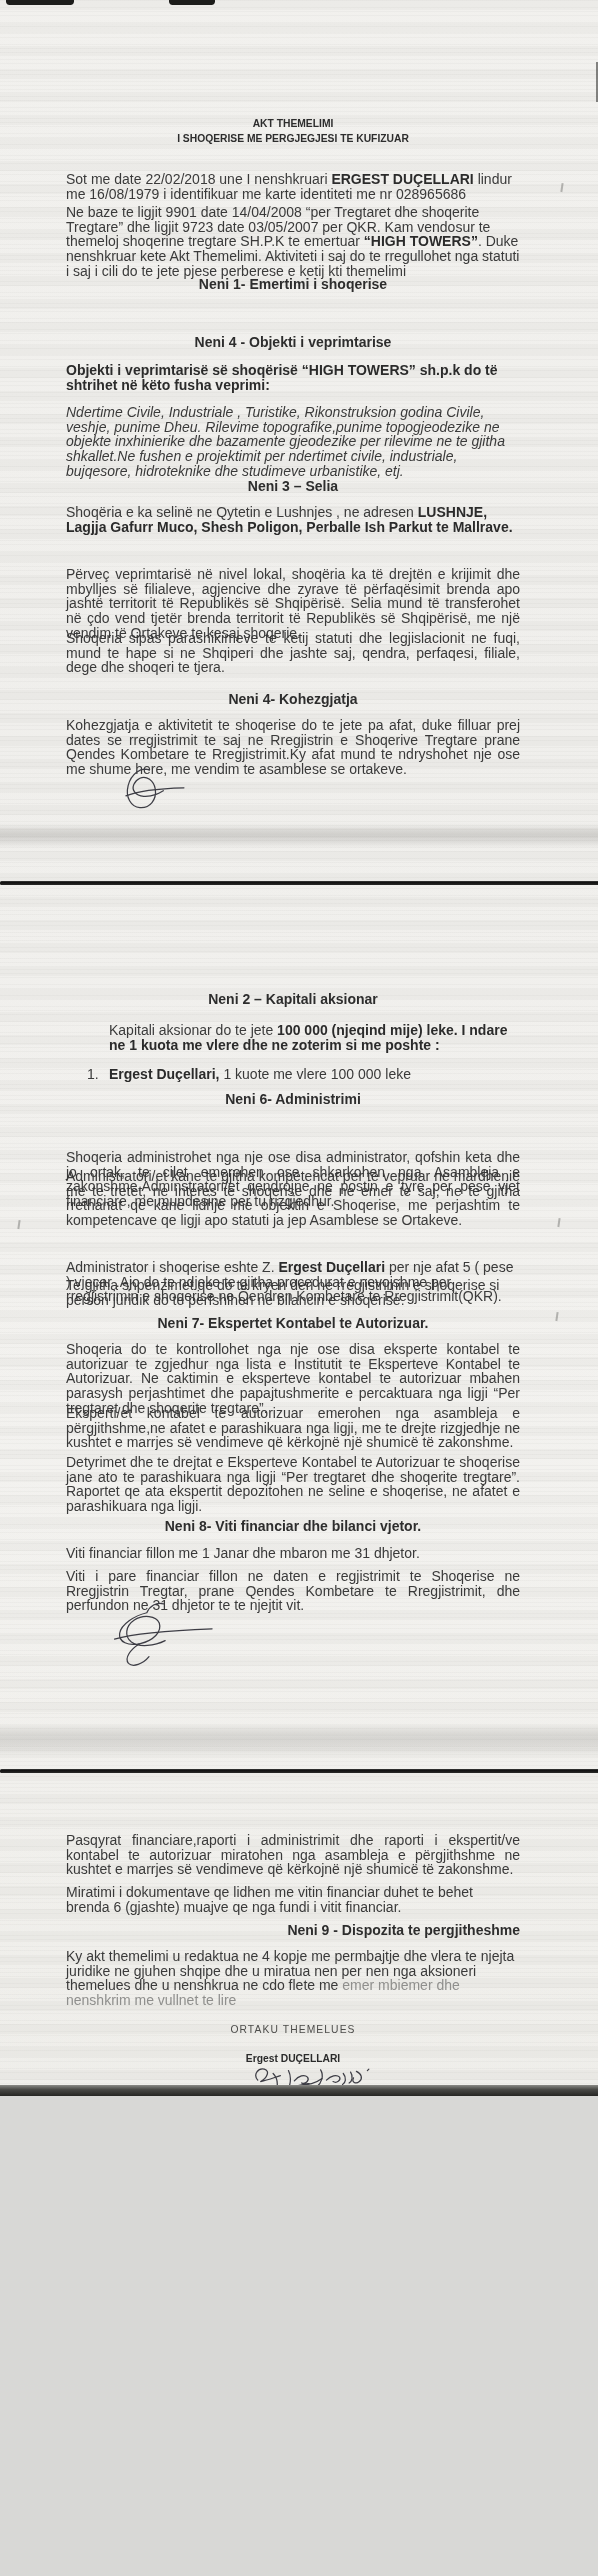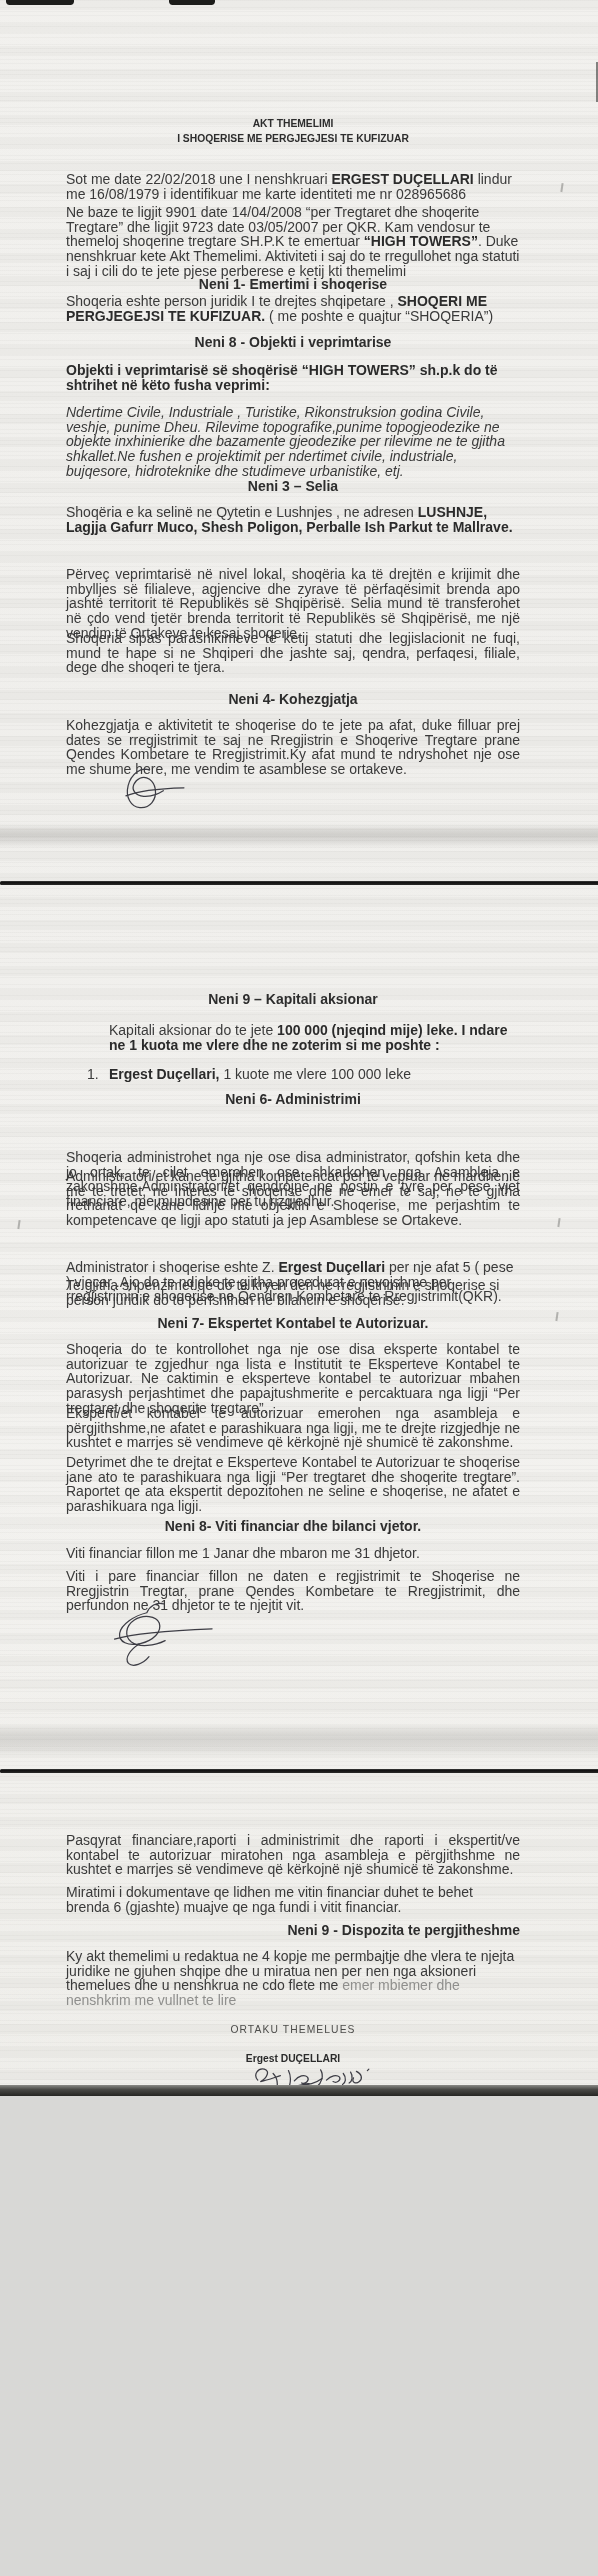--- a/index.html
+++ b/index.html
@@ -55,25 +55,22 @@
 
   <div class="block" style="top:172px;">
     <span>Sot me date 22/02/2018  une I nenshkruari </span><span class="b">ERGEST DUÇELLARI</span><span>  lindur me 16/08/1979 i identifikuar me karte identiteti  me nr 028965686</span>
   </div>
 
   <div class="block" style="top:205px;">
     <span>Ne baze te ligjit  9901 date 14/04/2008 “per Tregtaret dhe shoqerite Tregtare” dhe ligjit 9723 date 03/05/2007 per QKR. Kam vendosur te themeloj shoqerine tregtare SH.P.K te emertuar </span><span class="b">“HIGH TOWERS”</span><span>. Duke nenshkruar kete Akt Themelimi. Aktiviteti i saj do te rregullohet nga statuti i saj i cili do te jete pjese perberese e ketij kti themelimi</span>
   </div>
 
   <div class="block heading" style="top:277px;">Neni 1- Emertimi i shoqerise</div>
-  <div class="block" style="top:294px;">
-    <span>Shoqeria eshte person juridik I te drejtes shqipetare , </span><span class="b">SHOQERI ME PERGJEGEJSI TE KUFIZUAR.</span><span> ( me poshte e quajtur “SHOQERIA”)</span>
-  </div>
 
-  <div class="block heading" style="top:335px;">Neni 8 - Objekti i veprimtarise</div>
+  <div class="block heading" style="top:335px;">Neni 4 - Objekti i veprimtarise</div>
   <div class="block b" style="top:363px;">Objekti i veprimtarisë së shoqërisë “HIGH TOWERS” sh.p.k  do të shtrihet në këto fusha veprimi:</div>
   <div class="block it" style="top:405px;">Ndertime Civile, Industriale , Turistike, Rikonstruksion godina Civile, veshje, punime Dheu. Rilevime topografike,punime topogjeodezike ne objekte inxhinierike dhe bazamente gjeodezike per rilevime ne te gjitha shkallet.Ne fushen e projektimit per ndertimet civile, industriale, bujqesore, hidroteknike dhe studimeve urbanistike, etj.</div>
 
   <div class="block heading" style="top:479px;">Neni 3 – Selia</div>
   <div class="block" style="top:505px;">
     <span>Shoqëria e ka selinë ne Qytetin e Lushnjes , ne adresen </span><span class="b">LUSHNJE, Lagjja Gafurr Muco, Shesh Poligon, Perballe Ish Parkut te Mallrave.</span>
   </div>
   <div class="block just" style="top:567px;">Përveç veprimtarisë në nivel lokal, shoqëria ka të drejtën e krijimit dhe mbylljes së filialeve, agjencive dhe zyrave të përfaqësimit brenda apo jashtë territorit të Republikës së Shqipërisë. Selia mund të transferohet në çdo vend tjetër brenda territorit të Republikës së Shqipërisë, me një vendim të Ortakeve te kesaj shoqerie.</div>
   <div class="block just" style="top:631px;">Shoqeria sipas parashikimeve te ketij statuti dhe legjislacionit ne fuqi, mund te hape si ne Shqiperi dhe jashte saj, qendra, perfaqesi, filiale, dege dhe shoqeri te tjera.</div>
 
@@ -83,21 +80,21 @@
   <div class="sig" style="left:117px;top:765px;">
     <svg width="70" height="47" viewBox="0 0 95 64">
       <path d="M44 7 C 32 2, 19 13, 15 28 C 11 44, 19 57, 31 58 C 45 59, 54 47, 52 33 C 50 21, 40 14, 31 18 C 23 22, 19 31, 24 37 C 29 44, 42 44, 53 40 C 58 38, 61 36, 63 35"></path>
       <path d="M12 42 C 26 36, 52 32, 91 31"></path>
     </svg>
   </div>
 
   <div class="smudge" style="top:823px;height:25px;"></div>
   <div class="seam" style="top:881px;"></div>
 
-  <div class="block heading" style="top:992px;">Neni 9 – Kapitali aksionar</div>
+  <div class="block heading" style="top:992px;">Neni 2 – Kapitali aksionar</div>
   <div class="block indent1" style="top:1023px;">
     <span>Kapitali aksionar do te jete </span><span class="b">100 000 (njeqind mije) leke. I ndare ne 1 kuota me vlere dhe ne zoterim si me poshte :</span>
   </div>
   <div class="block listrow" style="top:1067px;">
     <span class="num">1.</span>
     <span><span class="b">Ergest Duçellari,</span><span>  1 kuote me vlere 100 000 leke</span></span>
   </div>
 
   <div class="block heading" style="top:1092px;">Neni 6- Administrimi</div>
   <div class="block just" style="top:1118px;margin-top:32px;">Shoqeria administrohet nga nje ose disa administrator, qofshin keta dhe jo ortak, te cilet emerohen ose shkarkohen nga Asambleja e zakonshme.Adminstratori/et qendrojne ne postin  e tyre per pese vjet financiare, me mundesine per tu rizgjedhur.</div>

